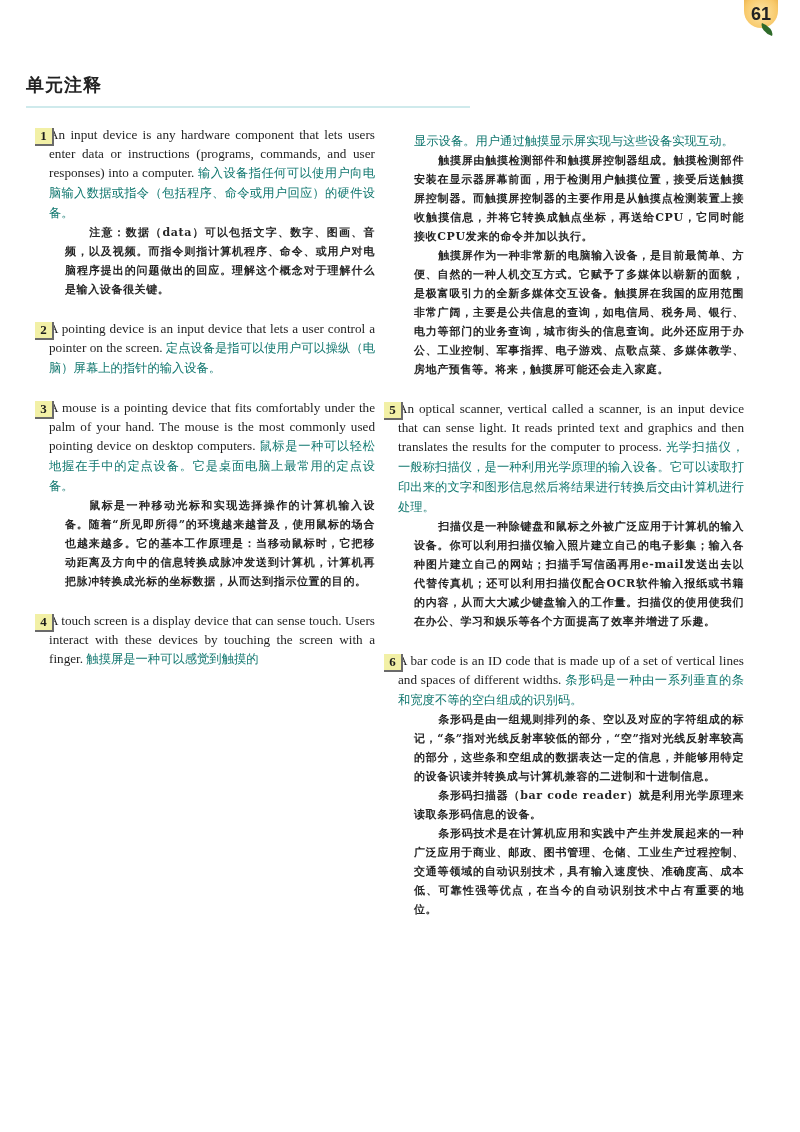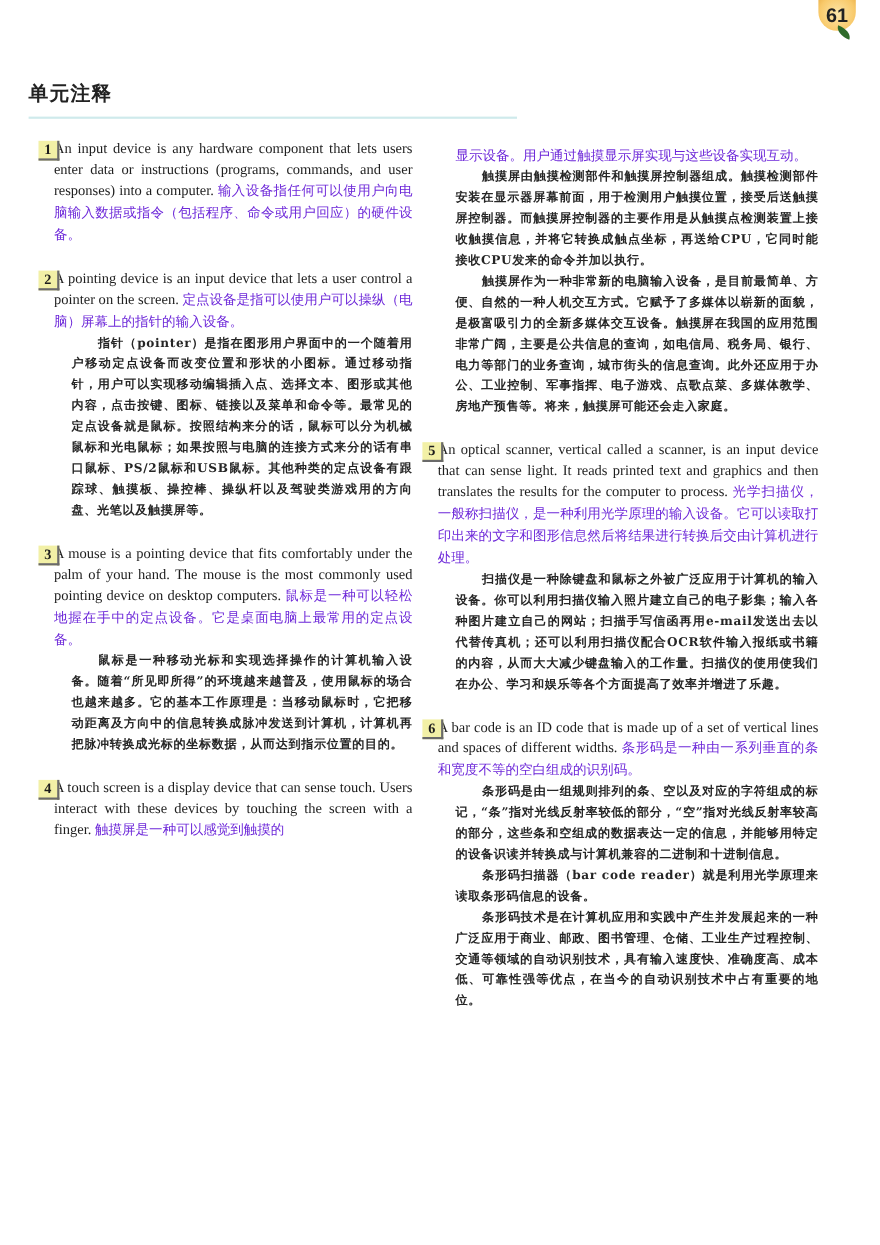--- a/index.html
+++ b/index.html
@@ -33,21 +33,21 @@
     .note { position: relative; margin-bottom: 20px; }
     .num {
       position: absolute; left: 0px; top: 3px; width: 17px; height: 16px;
       background: #f2f0a6; border-right: 2px solid #6a6a6a; border-bottom: 2px solid #6a6a6a;
       font-family: "Liberation Serif", serif; font-weight: bold; font-size: 13px; text-align: center; line-height: 16px;
     }
     .note .en {
       margin-left: 14px; font-family: "Liberation Serif", serif; font-size: 13.2px; line-height: 19px;
       text-align: justify; color: #1e1e1e;
     }
-    .note .en .cn { font-family: "DejaVu Sans", sans-serif; font-size: 12.3px; color: #6d28d9; }
+    .note .en .cn { font-family: "DejaVu Sans", sans-serif; font-size: 12.3px; color: #0f766e; }
     .note .detail {
       margin-left: 30px; font-family: "DejaVu Serif", serif; font-size: 11px; line-height: 19px;
       text-indent: 2.2em; text-align: justify; color: #262626; font-weight: bold; letter-spacing: 0.6px;
     }
     .cont .en { margin-left: 16px; }
     .cont .detail { margin-left: 16px; }
   </style>
 </head>
 <body>
 
@@ -56,26 +56,26 @@
 </div>
 <div class="leaf"></div>
 
 <div class="title">单元注释</div>
 <div class="rule"></div>
 
 <div class="column col-left">
   <div class="note">
     <div class="num">1</div>
     <div class="en"><span>An input device is any hardware component that lets users enter data or instructions (programs, commands, and user responses) into a computer.</span> <span class="cn">输入设备指任何可以使用户向电脑输入数据或指令（包括程序、命令或用户回应）的硬件设备。</span></div>
+    <div class="detail">注意：数据（data）可以包括文字、数字、图画、音频，以及视频。而指令则指计算机程序、命令、或用户对电脑程序提出的问题做出的回应。理解这个概念对于理解什么是输入设备很关键。</div>
   </div>
 
   <div class="note">
     <div class="num">2</div>
     <div class="en"><span>A pointing device is an input device that lets a user control a pointer on the screen.</span> <span class="cn">定点设备是指可以使用户可以操纵（电脑）屏幕上的指针的输入设备。</span></div>
-    <div class="detail">指针（pointer）是指在图形用户界面中的一个随着用户移动定点设备而改变位置和形状的小图标。通过移动指针，用户可以实现移动编辑插入点、选择文本、图形或其他内容，点击按键、图标、链接以及菜单和命令等。最常见的定点设备就是鼠标。按照结构来分的话，鼠标可以分为机械鼠标和光电鼠标；如果按照与电脑的连接方式来分的话有串口鼠标、PS/2鼠标和USB鼠标。其他种类的定点设备有跟踪球、触摸板、操控棒、操纵杆以及驾驶类游戏用的方向盘、光笔以及触摸屏等。</div>
   </div>
 
   <div class="note">
     <div class="num">3</div>
     <div class="en"><span>A mouse is a pointing device that fits comfortably under the palm of your hand. The mouse is the most commonly used pointing device on desktop computers.</span> <span class="cn">鼠标是一种可以轻松地握在手中的定点设备。它是桌面电脑上最常用的定点设备。</span></div>
     <div class="detail">鼠标是一种移动光标和实现选择操作的计算机输入设备。随着“所见即所得”的环境越来越普及，使用鼠标的场合也越来越多。它的基本工作原理是：当移动鼠标时，它把移动距离及方向中的信息转换成脉冲发送到计算机，计算机再把脉冲转换成光标的坐标数据，从而达到指示位置的目的。</div>
   </div>
 
   <div class="note">
     <div class="num">4</div>

